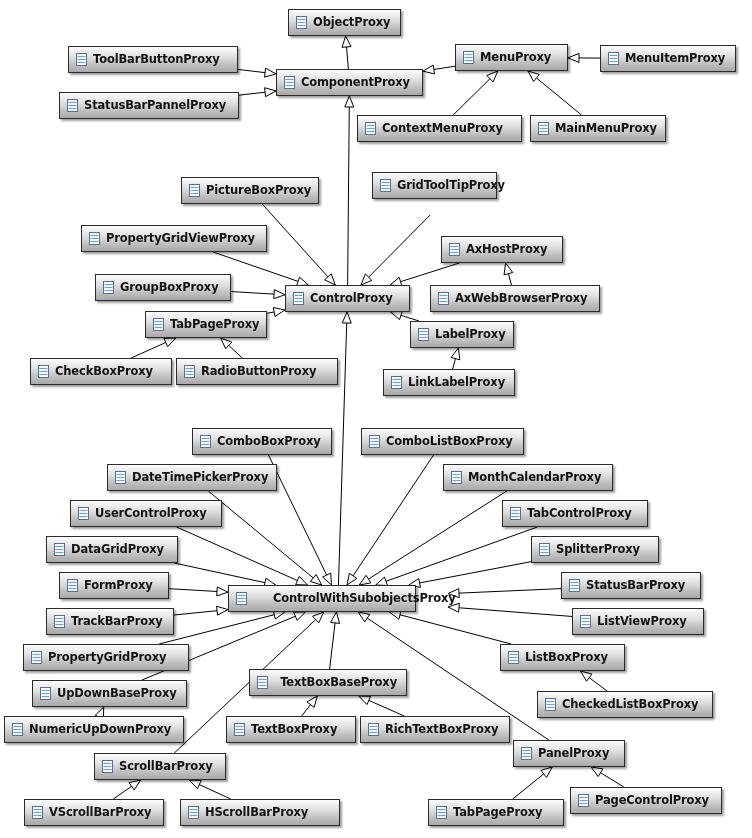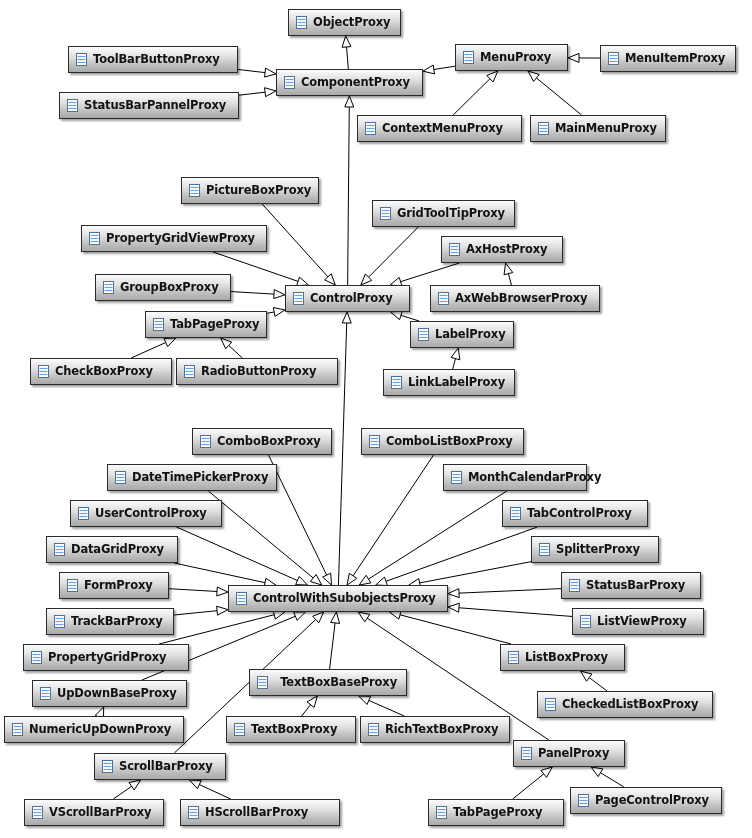--- a/index.html
+++ b/index.html
@@ -320,21 +320,21 @@
     </div>
     <div class="node" style="left: 181px; top: 177px; width: 138px;">
       <svg class="node-icon" viewBox="0 0 11 13">
         <rect x="0.5" y="0.5" width="10" height="12" fill="#ffffff" stroke="#55708f" stroke-width="1"></rect>
         <line x1="1.5" y1="3.5" x2="9.5" y2="3.5" stroke="#6f9fd8" stroke-width="1.2"></line>
         <line x1="1.5" y1="6.5" x2="9.5" y2="6.5" stroke="#6f9fd8" stroke-width="1.2"></line>
         <line x1="1.5" y1="9.5" x2="9.5" y2="9.5" stroke="#6f9fd8" stroke-width="1.2"></line>
       </svg>
       <span class="node-label">PictureBoxProxy</span>
     </div>
-    <div class="node" style="left: 372px; top: 200px; width: 143px;">
+    <div class="node" style="left: 372px; top: 172px; width: 125px;">
       <svg class="node-icon" viewBox="0 0 11 13">
         <rect x="0.5" y="0.5" width="10" height="12" fill="#ffffff" stroke="#55708f" stroke-width="1"></rect>
         <line x1="1.5" y1="3.5" x2="9.5" y2="3.5" stroke="#6f9fd8" stroke-width="1.2"></line>
         <line x1="1.5" y1="6.5" x2="9.5" y2="6.5" stroke="#6f9fd8" stroke-width="1.2"></line>
         <line x1="1.5" y1="9.5" x2="9.5" y2="9.5" stroke="#6f9fd8" stroke-width="1.2"></line>
       </svg>
       <span class="node-label">GridToolTipProxy</span>
     </div>
     <div class="node" style="left: 81px; top: 225px; width: 186px;">
       <svg class="node-icon" viewBox="0 0 11 13">
@@ -446,21 +446,21 @@
     </div>
     <div class="node" style="left: 107px; top: 464px; width: 170px;">
       <svg class="node-icon" viewBox="0 0 11 13">
         <rect x="0.5" y="0.5" width="10" height="12" fill="#ffffff" stroke="#55708f" stroke-width="1"></rect>
         <line x1="1.5" y1="3.5" x2="9.5" y2="3.5" stroke="#6f9fd8" stroke-width="1.2"></line>
         <line x1="1.5" y1="6.5" x2="9.5" y2="6.5" stroke="#6f9fd8" stroke-width="1.2"></line>
         <line x1="1.5" y1="9.5" x2="9.5" y2="9.5" stroke="#6f9fd8" stroke-width="1.2"></line>
       </svg>
       <span class="node-label">DateTimePickerProxy</span>
     </div>
-    <div class="node" style="left: 443px; top: 464px; width: 144px; text-align: center;">
+    <div class="node" style="left: 443px; top: 464px; width: 170px; text-align: center;">
       <svg class="node-icon" viewBox="0 0 11 13">
         <rect x="0.5" y="0.5" width="10" height="12" fill="#ffffff" stroke="#55708f" stroke-width="1"></rect>
         <line x1="1.5" y1="3.5" x2="9.5" y2="3.5" stroke="#6f9fd8" stroke-width="1.2"></line>
         <line x1="1.5" y1="6.5" x2="9.5" y2="6.5" stroke="#6f9fd8" stroke-width="1.2"></line>
         <line x1="1.5" y1="9.5" x2="9.5" y2="9.5" stroke="#6f9fd8" stroke-width="1.2"></line>
       </svg>
       <span class="node-label">MonthCalendarProxy</span>
     </div>
     <div class="node" style="left: 70px; top: 500px; width: 152px;">
       <svg class="node-icon" viewBox="0 0 11 13">
@@ -500,21 +500,21 @@
     </div>
     <div class="node" style="left: 59px; top: 572px; width: 110px;">
       <svg class="node-icon" viewBox="0 0 11 13">
         <rect x="0.5" y="0.5" width="10" height="12" fill="#ffffff" stroke="#55708f" stroke-width="1"></rect>
         <line x1="1.5" y1="3.5" x2="9.5" y2="3.5" stroke="#6f9fd8" stroke-width="1.2"></line>
         <line x1="1.5" y1="6.5" x2="9.5" y2="6.5" stroke="#6f9fd8" stroke-width="1.2"></line>
         <line x1="1.5" y1="9.5" x2="9.5" y2="9.5" stroke="#6f9fd8" stroke-width="1.2"></line>
       </svg>
       <span class="node-label">FormProxy</span>
     </div>
-    <div class="node" style="left: 228px; top: 585px; width: 220px;">
+    <div class="node" style="left: 228px; top: 585px; width: 188px; gap: 20px;">
       <svg class="node-icon" viewBox="0 0 11 13">
         <rect x="0.5" y="0.5" width="10" height="12" fill="#ffffff" stroke="#55708f" stroke-width="1"></rect>
         <line x1="1.5" y1="3.5" x2="9.5" y2="3.5" stroke="#6f9fd8" stroke-width="1.2"></line>
         <line x1="1.5" y1="6.5" x2="9.5" y2="6.5" stroke="#6f9fd8" stroke-width="1.2"></line>
         <line x1="1.5" y1="9.5" x2="9.5" y2="9.5" stroke="#6f9fd8" stroke-width="1.2"></line>
       </svg>
       <span class="node-label">ControlWithSubobjectsProxy</span>
     </div>
     <div class="node" style="left: 561px; top: 572px; width: 140px;">
       <svg class="node-icon" viewBox="0 0 11 13">

